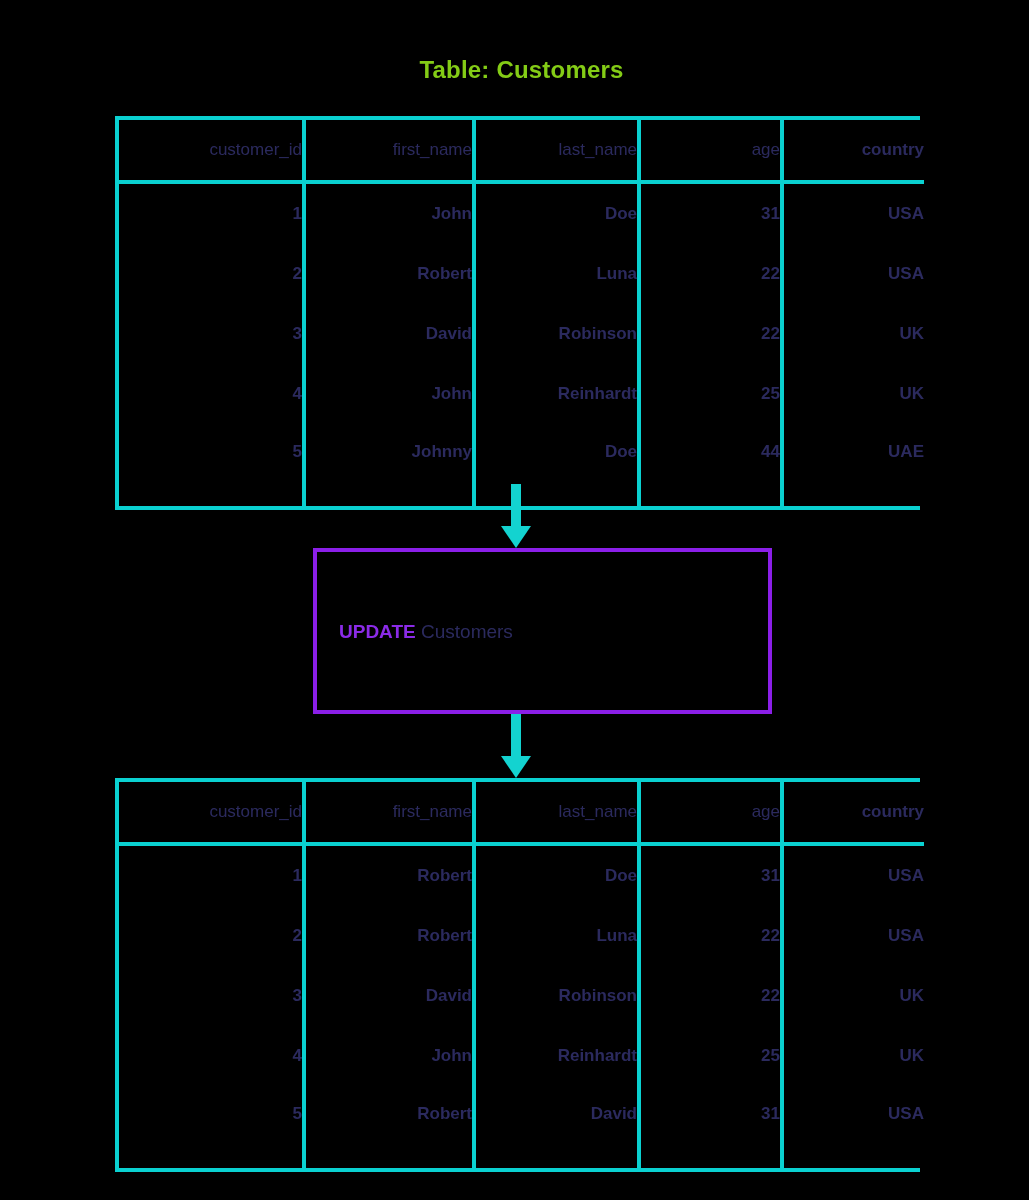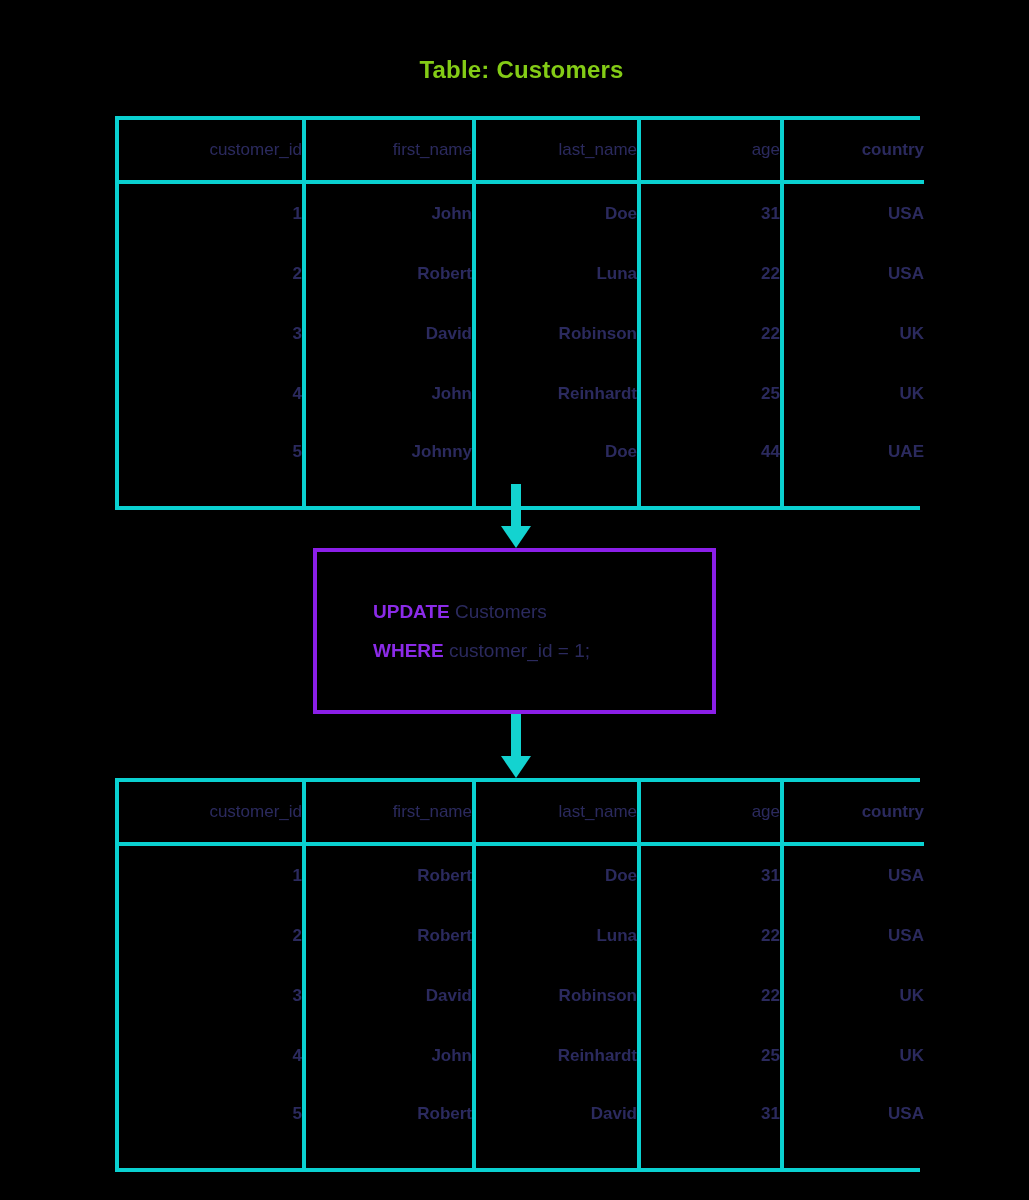--- a/index.html
+++ b/index.html
@@ -110,28 +110,28 @@
 
   .arrow-bottom { top: 714px; height: 64px; }
   .arrow-bottom .shaft { height: 44px; }
   .arrow-bottom .head  { top: 42px; }
 
   
   .query-box {
     position: absolute;
     left: 313px;
     top: 548px;
-    width: 403px;
+    width: 459px;
     height: 166px;
     border: 4px solid #8b1fe8;
     box-sizing: border-box;
     display: flex;
     flex-direction: column;
     justify-content: center;
-    padding-left: 56px;
+    padding-left: 22px;
     text-decoration: underline;
   }
   .query-line {
     font-size: 19px;
     color: #2b2a5e;
     line-height: 39px;
     white-space: nowrap;
   }
   .kw {
     color: #8b2be8;
@@ -204,24 +204,20 @@
 <div class="arrow arrow-top">
   <div class="shaft"></div>
   <div class="head"></div>
 </div>
 
 <div class="query-box">
   <div class="query-line">
     <span class="kw">UPDATE</span>
     <span>Customers</span>
   </div>
-  <div class="query-line">
-    <span class="kw">WHERE</span>
-    <span>customer_id = 1;</span>
-  </div>
 </div>
 
 <div class="arrow arrow-bottom">
   <div class="shaft"></div>
   <div class="head"></div>
 </div>
 
 <div class="sql-table table-after">
   <table>
     <colgroup>

